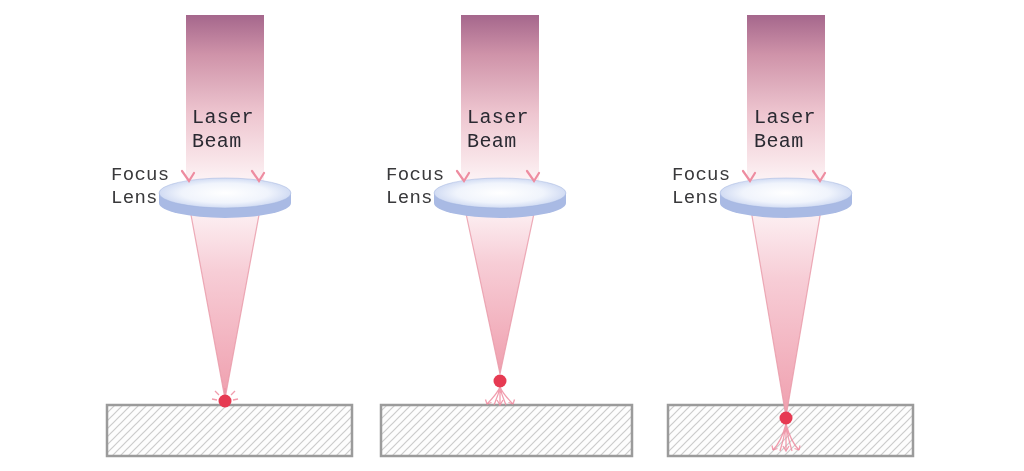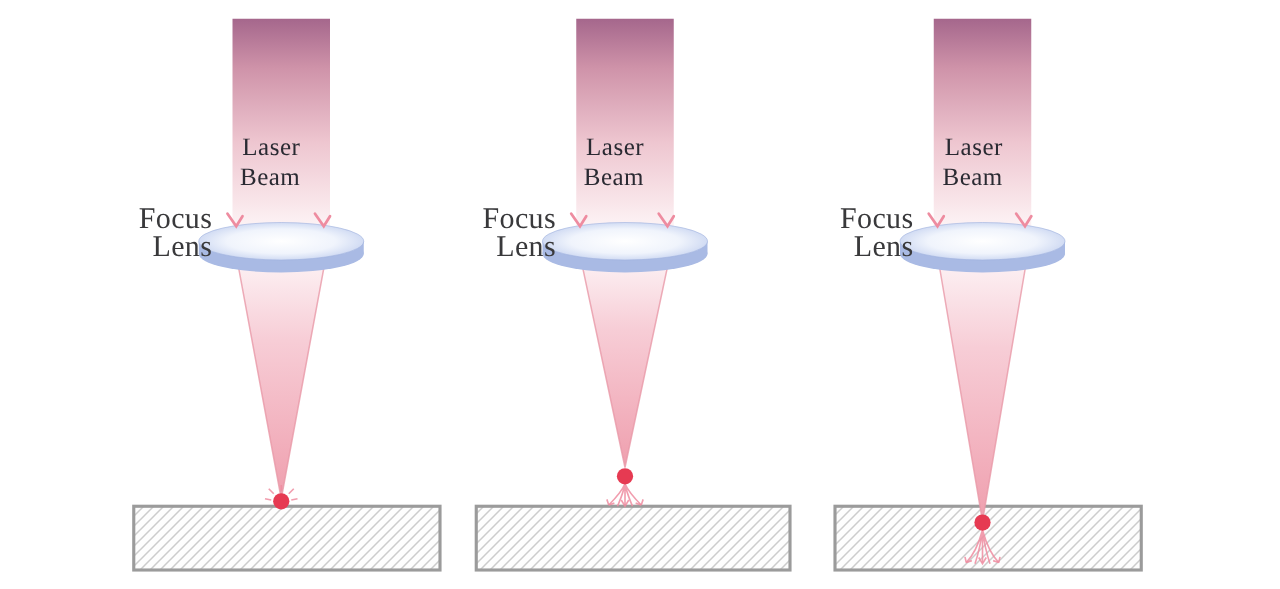--- a/index.html
+++ b/index.html
@@ -1,37 +1,36 @@
 <!DOCTYPE html>
 <html style="--bg: #ffffff; --beam-top: #a5678c; --beam-mid: #cf93a9; --beam-light: #eec6d0; --beam-end: #fffdfe; --cone-start: #fdf4f6; --cone-mid: #f7cdd6; --cone-end: #ef9fae; --cone-edge: #e898a8; --arrow: #ee8ca0; --dot: #e63a52; --lens-face: #bfcdee; --lens-glow: #ffffff; --lens-side: #a9bae4; --lens-outline: #9eb0dd; --text-dark: #2a2a32; --label-text: #39393b; --wp-border: #9b9b9b; --hatch-line: #cccccc; --hatch-bg: #fdfdfd;"><head>
 <meta charset="utf-8">
 <style>
   html,body{margin:0;padding:0;background:#fff;}
   #stage{
     position:relative;
     width:1024px;height:471px;
     background:var(--bg,#fff);
-    font-family:Liberation Serif, serif;
+    font-family:Liberation Mono, monospace;
     overflow:hidden;
-    text-align:right;
   }
   #scene{position:absolute;left:0;top:0;}
   .beam-label{
     position:absolute;
     white-space:pre-line;
     font-size:20px;
     line-height:24px;
     letter-spacing:.4px;
     color:var(--text-dark,#2a2a32);
     font-weight:500;
   }
   .lens-label{
     position:absolute;
     white-space:pre-line;
-    font-size:24px;
+    font-size:19px;
     line-height:23px;
     letter-spacing:.3px;
     color:var(--label-text,#39393b);
   }
   .bl-1{left:192px;top:106px;}
   .bl-2{left:467px;top:106px;}
   .bl-3{left:754px;top:106px;}
   .ll-1{left:111px;top:164px;}
   .ll-2{left:386px;top:164px;}
   .ll-3{left:672px;top:164px;}

